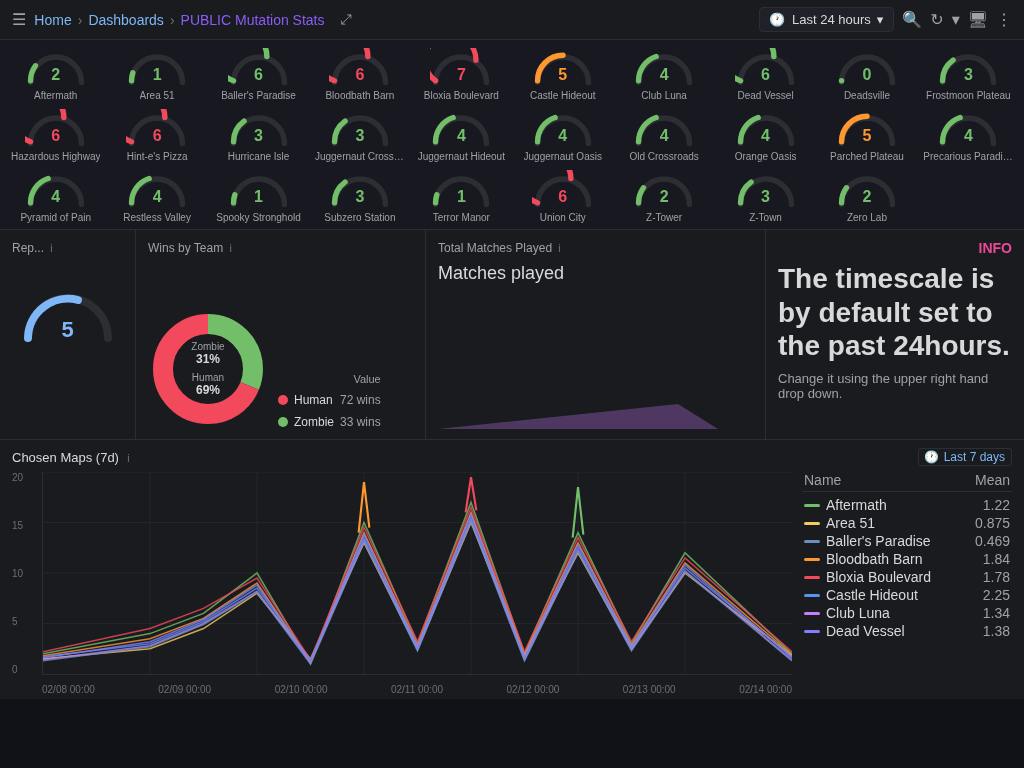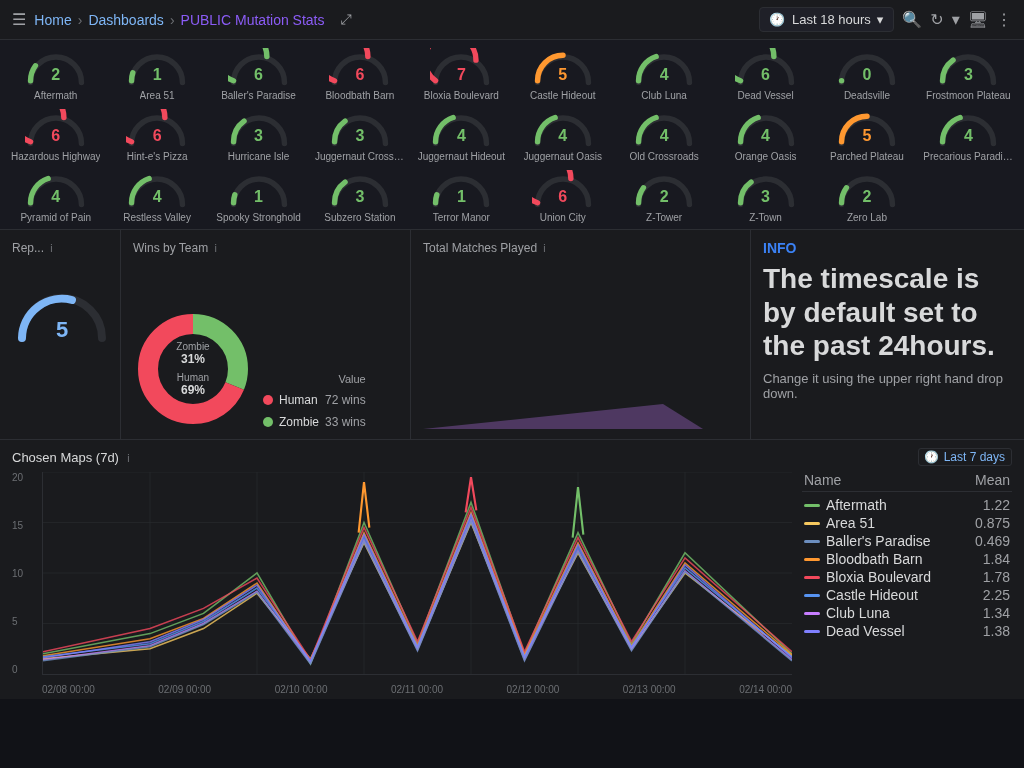--- a/index.html
+++ b/index.html
@@ -110,21 +110,21 @@
       font-size: 12px;
       color: #9fa1a5;
       display: flex;
       align-items: center;
       gap: 6px;
       margin-bottom: 8px;
     }
     .panel-info-icon { color: #6c6f73; font-size: 11px; cursor: pointer; }
 
     
-    .rep-panel { width: 121px; }
+    .rep-panel { width: 136px; }
     .rep-gauge-wrap {
       position: relative;
       width: 100px;
       height: 70px;
       margin: 10px auto;
     }
     .rep-value {
       position: absolute;
       bottom: 0;
       left: 50%;
@@ -157,21 +157,21 @@
     .legend-name { flex: 1; font-size: 12px; }
     .legend-val { font-size: 12px; color: #9fa1a5; }
 
     
     .matches-panel { width: 340px; }
     .matches-big { font-size: 52px; font-weight: 300; color: #c77dff; line-height: 1; margin-top: 10px; }
     .matches-label { font-size: 18px; color: #d8d9da; margin-bottom: 6px; }
 
     
     .info-panel { flex: 1; border-right: none; }
-    .info-title { font-size: 14px; font-weight: bold; color: #3b82f6; margin-bottom: 6px; }
+    .info-title { font-size: 14px; font-weight: bold; color: #ec4899; margin-bottom: 6px; text-align: right; }
     .info-big { font-size: 28px; font-weight: bold; color: #d8d9da; line-height: 1.2; margin-bottom: 8px; }
     .info-sub { font-size: 13px; color: #9fa1a5; }
 
     
     .chart-section {
       background: #1a1b1e;
       border-top: 1px solid #2c2e33;
       padding: 8px 12px 4px;
       display: flex;
       flex-direction: column;
@@ -247,21 +247,21 @@
       <span class="breadcrumb-sep">›</span>
       <span class="breadcrumb-item">Dashboards</span>
       <span class="breadcrumb-sep">›</span>
       <span class="breadcrumb-current">PUBLIC Mutation Stats</span>
     </div>
     <span class="share-icon">⤢</span>
   </div>
   <div class="topnav-right">
     <div class="time-picker">
       <span>🕐</span>
-      <span>Last 18 hours</span>
+      <span>Last 24 hours</span>
       <span>▾</span>
     </div>
     <span class="nav-icon">🔍</span>
     <span class="nav-icon">↻</span>
     <span class="nav-icon">▾</span>
     <span class="nav-icon">🖥</span>
     <span class="nav-icon">⋮</span>
   </div>
 </div>
 
@@ -616,20 +616,21 @@
         </div>
       </div>
     </div>
   </div>
 
   <div class="panel matches-panel">
     <div class="panel-title">
       <span>Total Matches Played</span>
       <span class="panel-info-icon">ℹ</span>
     </div>
+    <div class="matches-label">Matches played</div>
     <div style="margin-top:auto; height:30px; overflow:hidden; opacity:0.6;">
       <svg width="300" height="30" viewBox="0 0 300 30">
         <polygon points="0,30 280,30 240,5" fill="#c77dff" opacity="0.5"></polygon>
       </svg>
     </div>
   </div>
 
   <div class="panel info-panel">
     <div class="info-title">INFO</div>
     <div class="info-big">The timescale is by default set to the past 24hours.</div>

